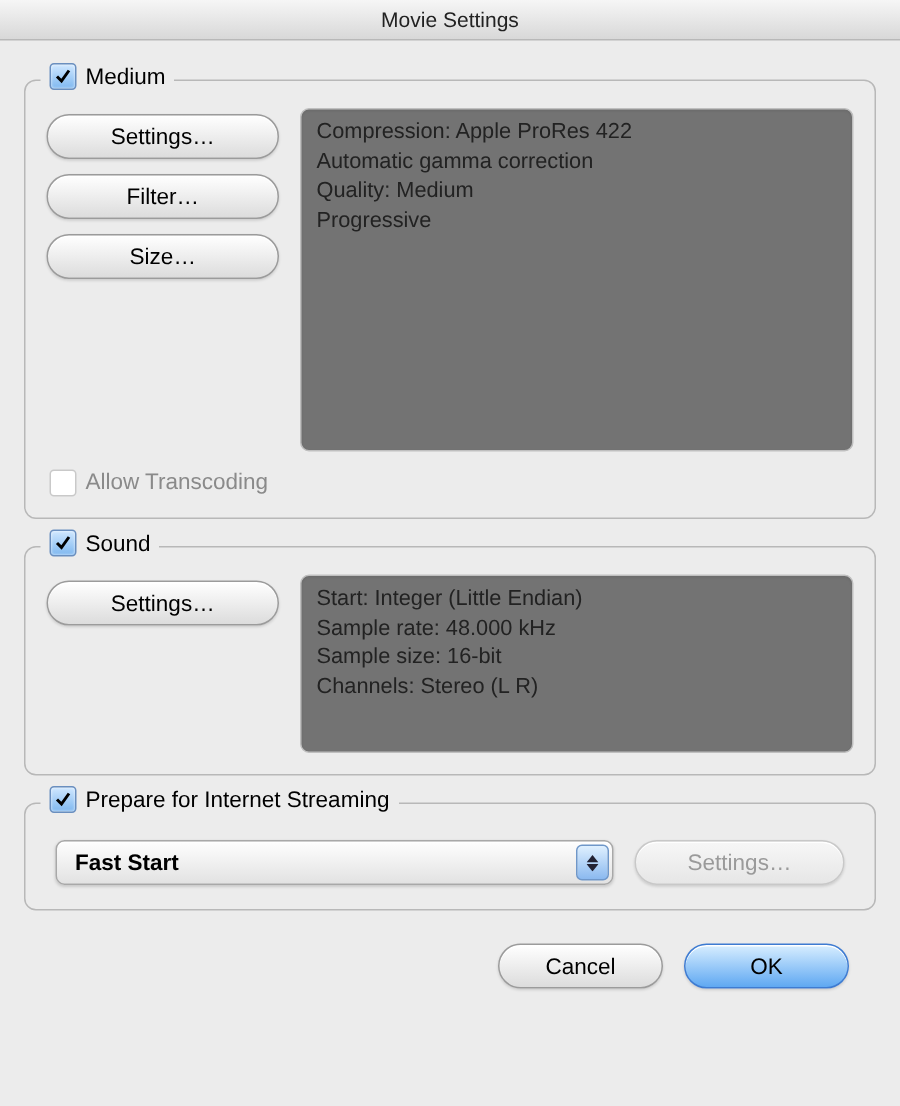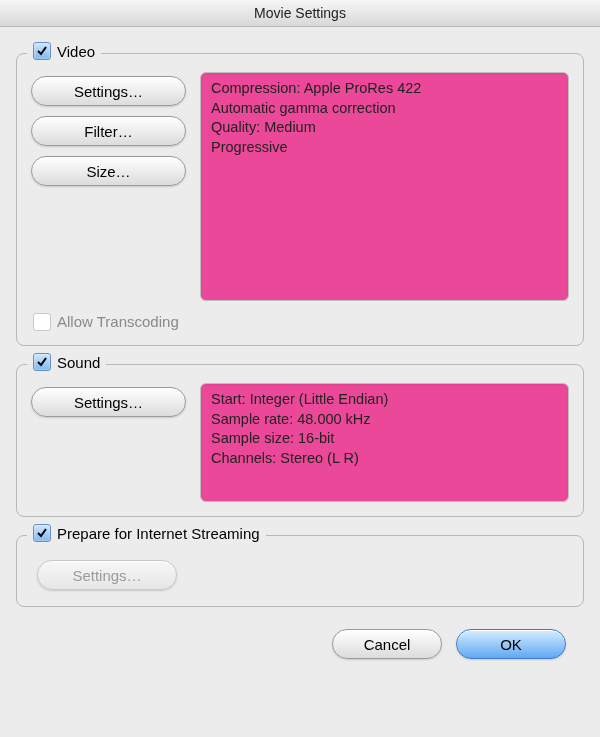--- a/index.html
+++ b/index.html
@@ -87,21 +87,21 @@
     color: #9a9a9a;
     background: linear-gradient(#f7f7f7,#e6e6e6);
     border-color:#c8c8c8;
     cursor: default;
   }
   .info-box {
     flex: 1;
     min-height: 60px;
     border: 1px solid #bfbfbf;
     border-radius: 6px;
-    background: #ec4899;
+    background: #737373;
     padding: 6px 10px;
     margin-left: 14px;
     font-size: 14.5px;
     line-height: 1.35;
     color: #222;
     box-shadow: inset 0 1px 2px rgba(0,0,0,0.08);
   }
   .video-info { height: 215px; }
   .sound-info { height: 105px; }
   .trans-row {
@@ -167,21 +167,21 @@
 
 <div class="content">
 
   <div class="groupbox">
     <div class="legend">
       <span class="aqua-check">
         <svg width="12" height="12" viewBox="0 0 12 12">
             <path d="M2 6 L5 9 L10 2" stroke="#000" stroke-width="2" fill="none"></path>
           </svg>
       </span>
-      <span>Video</span>
+      <span>Medium</span>
     </div>
 
     <div class="row">
       <div class="button-col">
         <button class="pill-btn">Settings…</button>
         <button class="pill-btn">Filter…</button>
         <button class="pill-btn">Size…</button>
       </div>
       <div class="info-box video-info">
         <span class="info-line">Compression: Apple ProRes 422</span>
@@ -224,20 +224,31 @@
     <div class="legend">
       <span class="aqua-check">
         <svg width="12" height="12" viewBox="0 0 12 12">
             <path d="M2 6 L5 9 L10 2" stroke="#000" stroke-width="2" fill="none"></path>
           </svg>
       </span>
       <span>Prepare for Internet Streaming</span>
     </div>
 
     <div class="streaming-row">
+      <div class="popup">
+        <span>Fast Start</span>
+        <span class="popup-arrows">
+          <svg width="8" height="5" viewBox="0 0 8 5">
+              <path d="M0 5 L4 0 L8 5 Z" fill="#223"></path>
+            </svg>
+          <svg width="8" height="5" viewBox="0 0 8 5">
+              <path d="M0 0 L4 5 L8 0 Z" fill="#223"></path>
+            </svg>
+        </span>
+      </div>
       <button class="pill-btn disabled" style="width:140px">Settings…</button>
     </div>
   </div>
 
   <div class="footer">
     <button class="pill-btn">Cancel</button>
     <button class="pill-btn ok-btn">OK</button>
   </div>
 
 </div>

